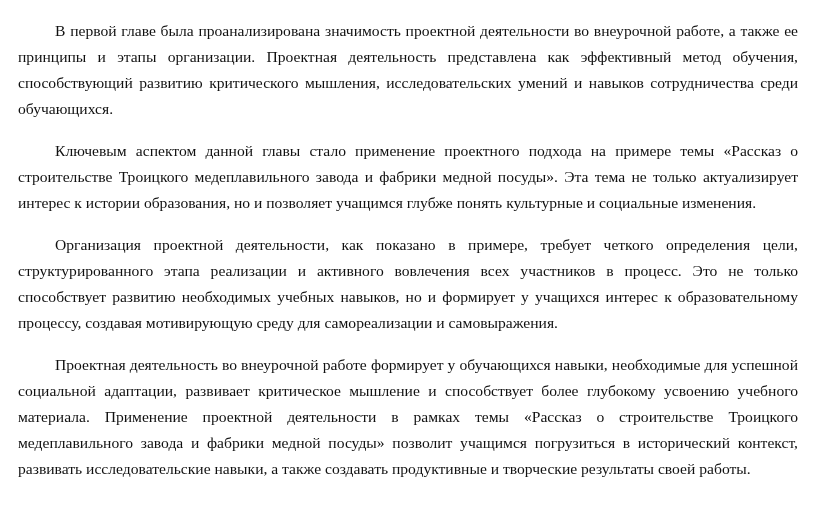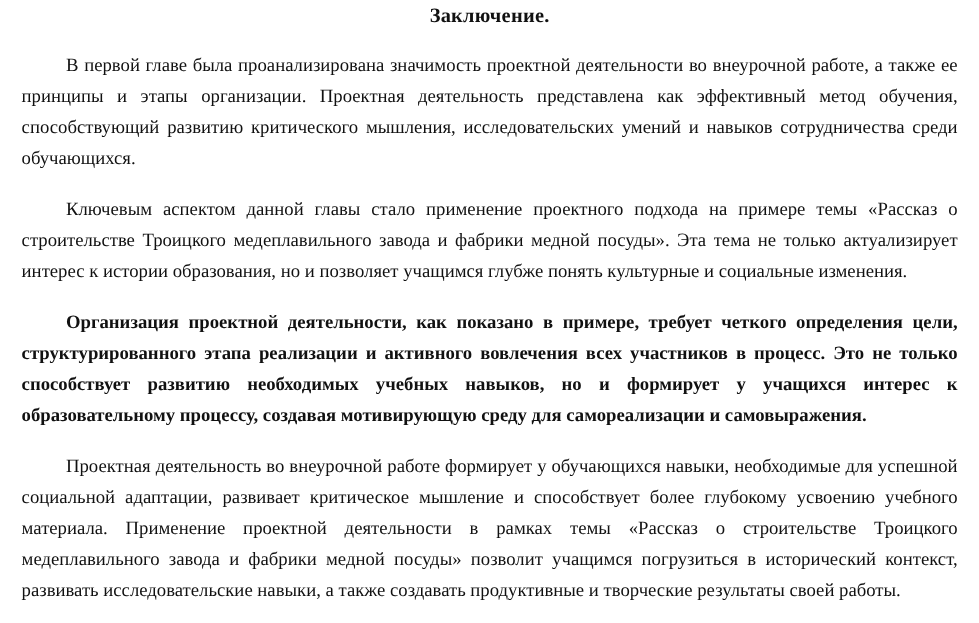--- a/index.html
+++ b/index.html
@@ -32,25 +32,24 @@
     }
     .para {
       margin: 16px;
       font-size: 15.6px;
       line-height: 26px;
       text-align: justify;
       text-indent: 37px;
     }
     .para-1 { margin-top: 18px; }
     .para + .para { margin-top: 10px; }
-    .para-3 { margin-top: 12px !important; font-weight: bold; }
+    .para-3 { margin-top: 12px !important; }
     .para-4 { margin-top: 12px !important; }
   </style>
 </head>
 <body>
 
 <div class="page">
-  <h1 class="doc-title">Заключение.</h1>
   <p class="para para-1">В первой главе была проанализирована значимость проектной деятельности во внеурочной работе, а также ее принципы и этапы организации. Проектная деятельность представлена как эффективный метод обучения, способствующий развитию критического мышления, исследовательских умений и навыков сотрудничества среди обучающихся.</p>
   <p class="para para-2">Ключевым аспектом данной главы стало применение проектного подхода на примере темы «Рассказ о строительстве Троицкого медеплавильного завода и фабрики медной посуды». Эта тема не только актуализирует интерес к истории образования, но и позволяет учащимся глубже понять культурные и социальные изменения.</p>
   <p class="para para-3">Организация проектной деятельности, как показано в примере, требует четкого определения цели, структурированного этапа реализации и активного вовлечения всех участников в процесс. Это не только способствует развитию необходимых учебных навыков, но и формирует у учащихся интерес к образовательному процессу, создавая мотивирующую среду для самореализации и самовыражения.</p>
   <p class="para para-4">Проектная деятельность во внеурочной работе формирует у обучающихся навыки, необходимые для успешной социальной адаптации, развивает критическое мышление и способствует более глубокому усвоению учебного материала. Применение проектной деятельности в рамках темы «Рассказ о строительстве Троицкого медеплавильного завода и фабрики медной посуды» позволит учащимся погрузиться в исторический контекст, развивать исследовательские навыки, а также создавать продуктивные и творческие результаты своей работы.</p>
 </div>
 
 </body></html>

